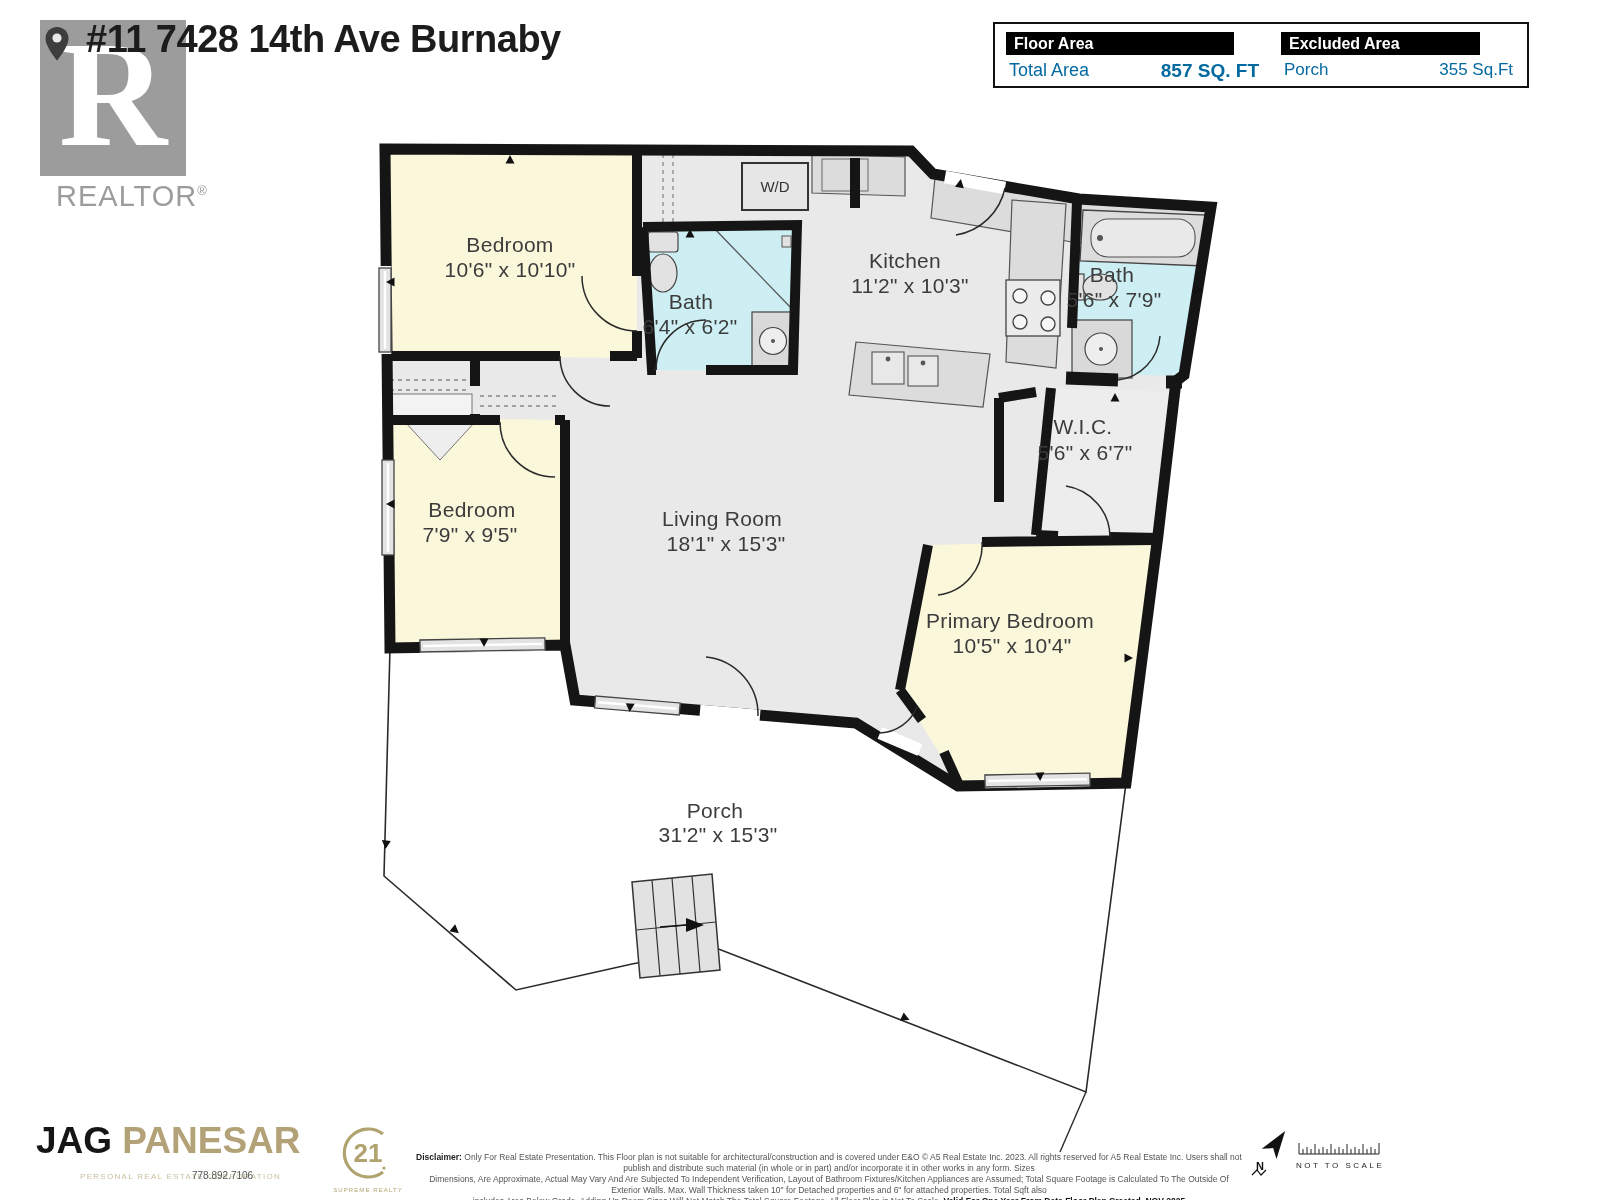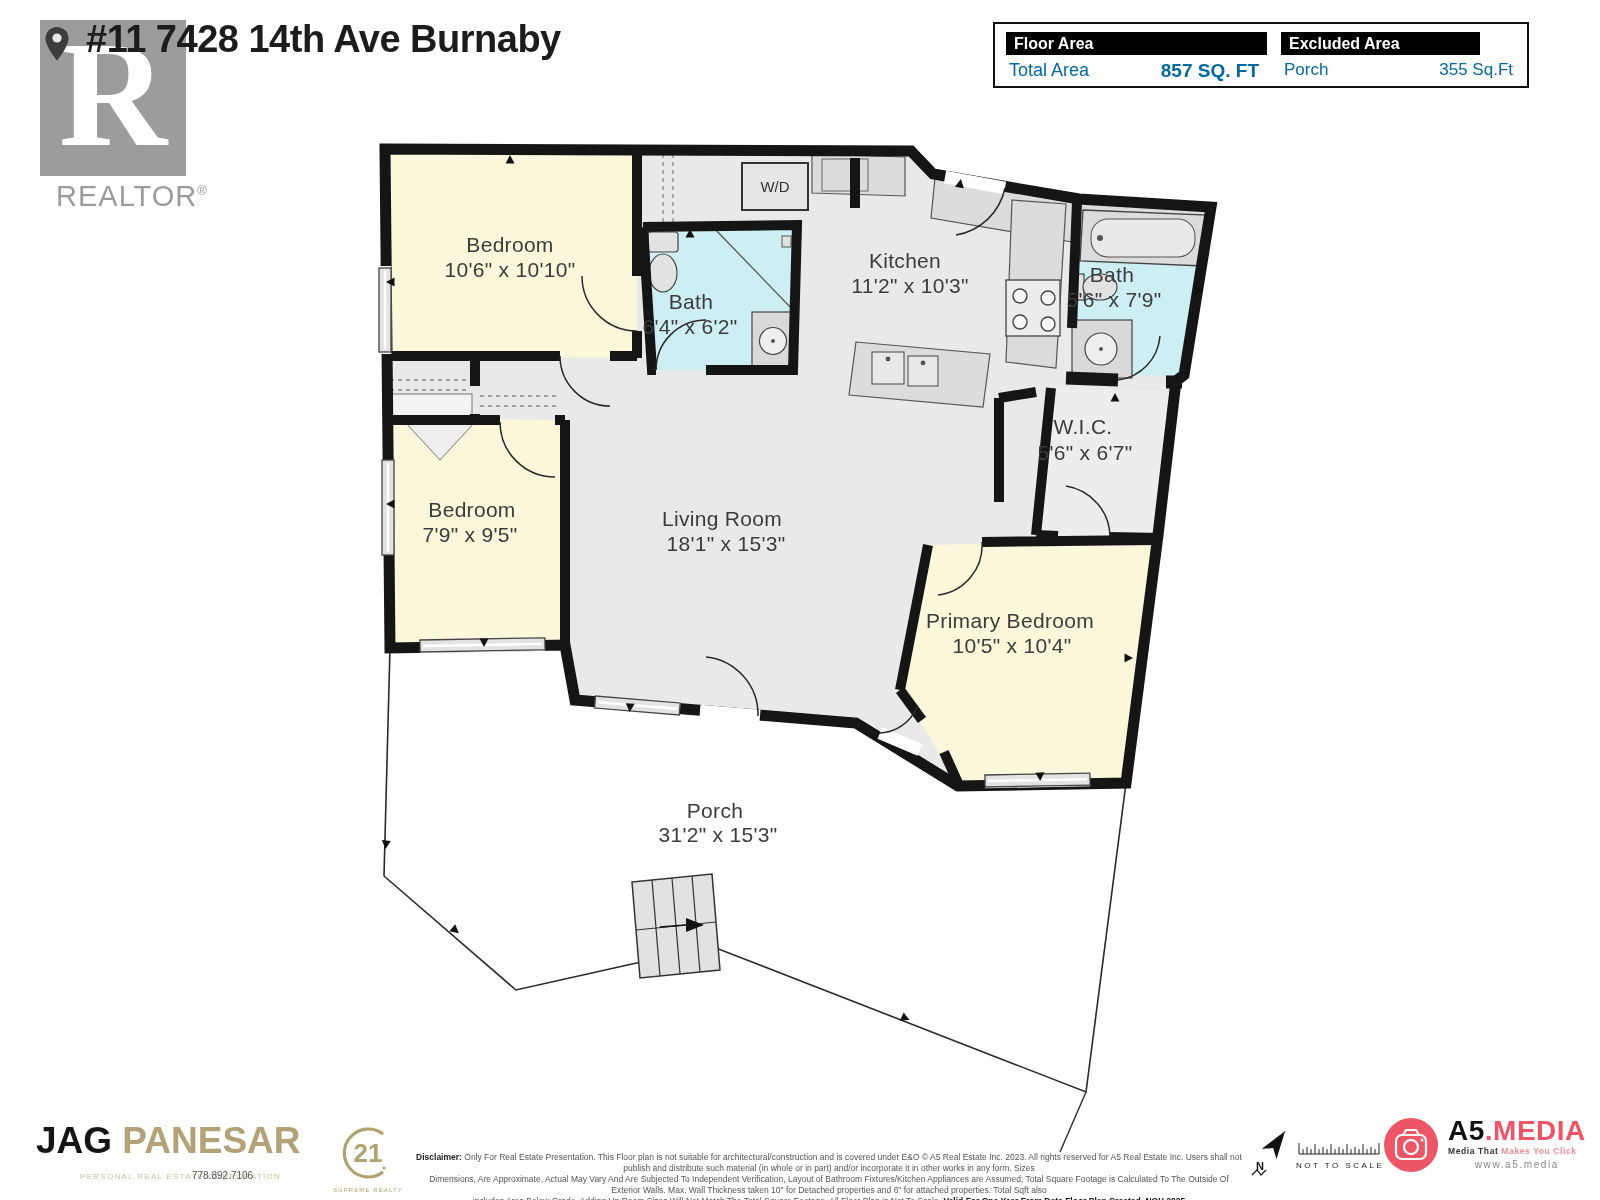--- a/index.html
+++ b/index.html
@@ -13,21 +13,21 @@
   .realtor-word{position:absolute;left:38px;top:180px;font-size:29px;color:#9c9c9c;
     letter-spacing:1px;z-index:1;font-weight:500;margin-left:18px;}
   .realtor-word sup{font-size:13px;}
   .page-title{position:absolute;left:86px;top:18px;font-size:38px;font-weight:800;
     color:#1c1c1c;z-index:3;letter-spacing:-0.5px;}
   .pin{position:absolute;left:44px;top:26px;z-index:3;}
   .area-box{position:absolute;left:993px;top:22px;width:532px;height:62px;
     border:2px solid #111;background:#fff;z-index:2;}
   .area-bar{position:absolute;top:8px;height:23px;background:#000;color:#fff;
     font-size:16px;font-weight:bold;line-height:23px;padding-left:8px;box-sizing:border-box;}
-  .bar1{left:11px;width:261px;}
+  .bar1{left:11px;width:228px;}
   .bar2{left:286px;width:199px;}
   .area-row{position:absolute;top:36px;font-size:18px;color:#0369a1;}
   .a-l1{left:14px;}
   .a-v1{left:130px;width:134px;text-align:right;font-weight:bold;font-size:19px;}
   .a-l2{left:289px;font-size:17px;}
   .a-v2{left:396px;width:122px;text-align:right;font-size:17px;}
   
   .plan{position:absolute;left:360px;top:130px;width:860px;height:1040px;}
   .roomlabel{font-size:21px;fill:#3c3c3c;letter-spacing:0.3px;}
   .smlabel{font-size:15px;fill:#333;}
@@ -278,28 +278,14 @@
 
   <div class="nts">
     <svg width="82" height="16" viewBox="0 0 82 16">
       <path d="M1,14 H81 M1,14 V3 M5,14 V9 M9,14 V7 M13,14 V9 M17,14 V4 M21,14 V9 M25,14 V7 M29,14 V9
                M33,14 V4 M37,14 V9 M41,14 V7 M45,14 V9 M49,14 V4 M53,14 V9 M57,14 V7 M61,14 V9
                M65,14 V4 M69,14 V9 M73,14 V7 M77,14 V9 M81,14 V3" stroke="#222" stroke-width="1" fill="none"></path>
     </svg>
     <div class="nts-label">NOT TO SCALE</div>
   </div>
 
-  <div class="a5">
-    <svg width="58" height="58" viewBox="0 0 58 58">
-      <circle cx="29" cy="29" r="27" fill="#ee5566"></circle>
-      <rect x="14" y="19" width="30" height="24" rx="6" fill="none" stroke="#fff" stroke-width="2.2"></rect>
-      <circle cx="29" cy="31" r="7" fill="none" stroke="#fff" stroke-width="2.2"></circle>
-      <path d="M21,19 L24,14 L34,14 L37,19" fill="none" stroke="#fff" stroke-width="2.2"></path>
-      <circle cx="40" cy="24" r="1.5" fill="#fff"></circle>
-    </svg>
-    <div class="a5-text">
-      <div class="a5-name"><span class="a5-black">A5</span><span class="a5-pink">.MEDIA</span></div>
-      <div class="a5-tag"><span>Media That</span><span class="pk"> Makes You Click</span></div>
-      <div class="a5-url">www.a5.media</div>
-    </div>
-  </div>
 
 </div>
 
 </body></html>

